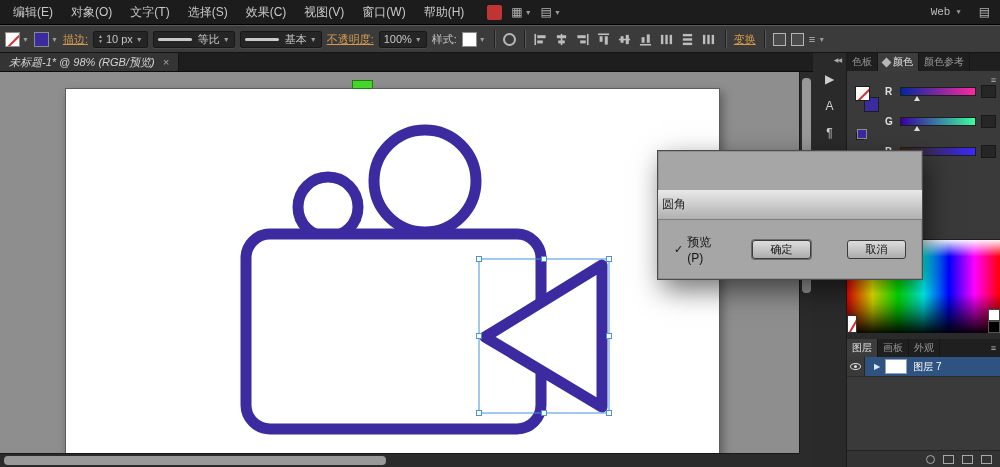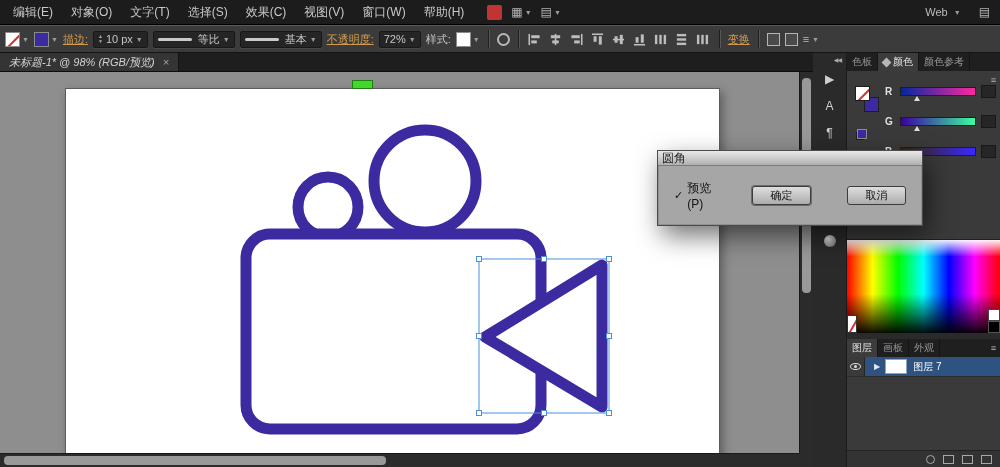--- a/index.html
+++ b/index.html
@@ -12,21 +12,21 @@
   }
   
   .menubar{position:absolute;left:0;top:0;width:1000px;height:25px;background:#1c1c1c;
     border-bottom:1px solid #000;display:flex;align-items:center;font-size:12px;color:#c8c8c8;padding:0 4px;}
   .menu-item{padding:4px 9px;white-space:nowrap;}
   .mb-icons{display:flex;align-items:center;gap:9px;margin-left:14px;}
   .mb-ico{display:flex;align-items:center;gap:2px;color:#b5b5b5;font-size:12px;}
   .red-ico{width:15px;height:15px;border-radius:2px;background:linear-gradient(135deg,#e04444 0 44%,#fff 44% 56%,#b22%, #b03030 56%);background-color:#c03434;}
   .dd{font-size:7px;color:#9a9a9a;}
   .mb-right{margin-left:auto;display:flex;align-items:center;gap:12px;padding-right:6px;}
-  .workspace{display:flex;align-items:center;gap:6px;font-size:11px;color:#bdbdbd;padding:2px 6px;}
+  .workspace{display:flex;align-items:center;gap:6px;font-size:11px;color:#bdbdbd;padding:2px 6px;font-family:Liberation Mono, monospace;}
   
   .controlbar{position:absolute;left:0;top:25px;width:1000px;height:28px;background:#3b3b3b;
     border-top:1px solid #5a5a5a;border-bottom:1px solid #141414;display:flex;align-items:center;
     font-size:11px;color:#c6c6c6;padding:0 5px;gap:5px;white-space:nowrap;}
   .link{color:#d39a4d;text-decoration:underline;cursor:pointer;}
   .cb-box{display:flex;align-items:center;gap:3px;background:#252525;border:1px solid #181818;
     box-shadow:0 1px 0 rgba(255,255,255,.07);padding:1px 4px;border-radius:2px;height:17px;}
   .spin{display:flex;flex-direction:column;line-height:4px;font-size:5px;color:#aaa;}
   .spin i{font-style:normal;height:5px;}
   .linegfx{width:34px;height:3px;background:#c9c9c9;border-radius:2px;margin-right:3px;}
@@ -111,22 +111,22 @@
   .lthumb{width:22px;height:15px;background:#fff;border:1px solid #8fa3bd;flex:none;}
   .lname{margin-left:6px;font-size:10px;color:#fff;}
   .lbottom{margin-top:auto;height:17px;background:#333;border-top:1px solid #222;
     display:flex;align-items:center;justify-content:flex-end;gap:8px;padding:0 8px;flex:none;}
   .fico{width:11px;height:9px;border:1px solid #a8a8a8;}
   .fico.round{width:9px;height:9px;border-radius:50%;}
   
   .dialog{position:absolute;left:657px;top:150px;width:266px;background:#a6a6a6;
     border:1px solid #4c4c4c;box-shadow:inset 0 0 0 1px #8f8f8f, 5px 10px 26px rgba(0,0,0,.55);
     font-size:12px;color:#141414;z-index:50;}
-  .dlg-title{height:15px;background:linear-gradient(#e9e9e9,#b0b0b0);border-bottom:1px solid #7c7c7c;
-    display:flex;align-items:center;padding:0 4px;color:#1e1e1e;}
+  .dlg-title{height:30px;background:linear-gradient(#e9e9e9,#b0b0b0);border-bottom:1px solid #7c7c7c;
+    display:flex;align-items:center;padding:0 4px;color:#1e1e1e;margin-top:39px;}
   .dlg-body{padding:14px 16px 14px;}
   .dlg-row{display:flex;align-items:center;gap:6px;margin-bottom:18px;}
   .spin2{display:flex;flex-direction:column;line-height:5px;font-size:5px;color:#2e2e2e;}
   .spin2 i{font-style:normal;height:5px;}
   .dlg-field{width:92px;height:17px;background:#8f8f8f;border:1px solid #666;border-top-color:#595959;
     font-size:11px;color:#000;padding:0 4px;font-family:"Liberation Sans",sans-serif;}
   .dlg-row2{display:flex;align-items:center;gap:8px;}
   .chk{display:flex;align-items:center;gap:4px;margin-right:auto;}
   .ck{font-size:11px;}
   .dlg-btn{width:74px;height:19px;background:linear-gradient(#dedede,#acacac);border:1px solid #3c3c3c;
@@ -210,21 +210,21 @@
     <span>等比</span>
       <span class="dd">▼</span>
   </span>
   <span class="cb-box">
     <span class="linegfx"></span>
     <span>基本</span>
       <span class="dd">▼</span>
   </span>
   <a class="link">不透明度:</a>
   <span class="cb-box">
-    <span>72%</span>
+    <span>100%</span>
       <span class="dd">▼</span>
   </span>
   <span>样式:</span>
   <span class="sw-wrap">
       <span class="sw"></span>
       <span class="dd">▼</span>
     </span>
   <span class="sep"></span>
   <span class="circle-ico"></span>
   <span class="sep"></span>

